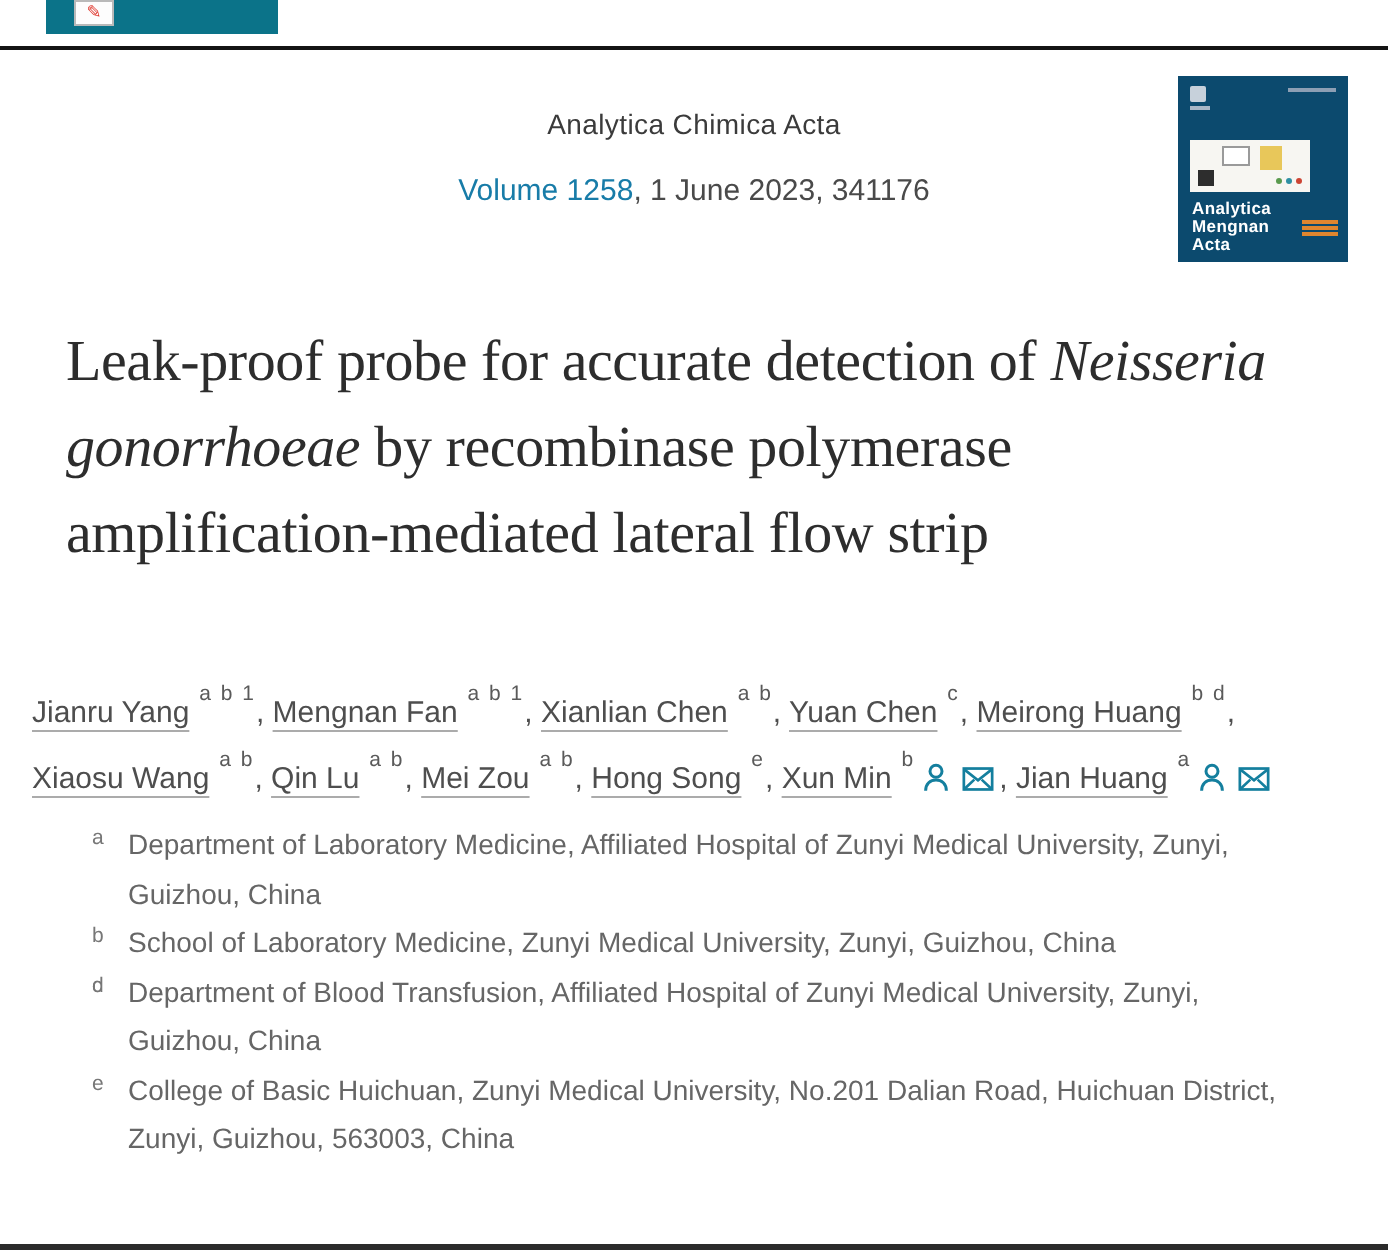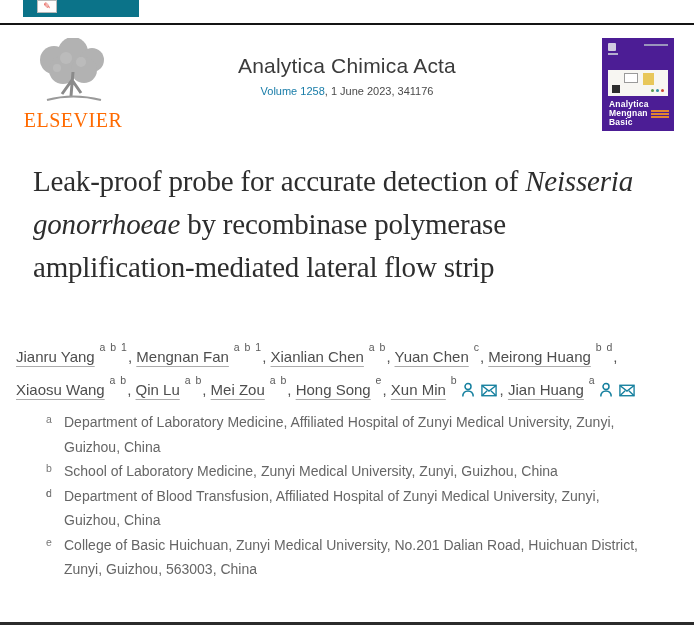--- a/index.html
+++ b/index.html
@@ -16,26 +16,26 @@
 
   
   .header { position:absolute; left:0; top:36px; width:694px; height:98px; }
 
   .pub-logo { position:absolute; left:14px; top:2px; width:118px; height:94px; text-align:center; cursor:pointer; }
   .pub-logo svg { display:block; margin:0 auto; }
   .pub-wordmark { font-family:"Liberation Serif", serif; color:#FF6A00; font-size:20px;
                   letter-spacing:0.5px; margin-top:1px; }
 
   .journal-meta { position:absolute; left:0; right:0; top:18px; text-align:center; }
-  .journal-name { font-size:21px; color:#3b3b3b; letter-spacing:0.2px; }
-  .journal-issue { margin-top:7px; font-size:11px; color:#4a4a4a; }
+  .journal-name { font-size:14px; color:#3b3b3b; letter-spacing:0.2px; }
+  .journal-issue { margin-top:17px; font-size:15px; color:#4a4a4a; }
   .vol-link { color:#187CA8; text-decoration:none; cursor:pointer; }
 
   
-  .cover { position:absolute; right:20px; top:2px; width:72px; height:93px; background:#4c1d95; cursor:pointer; }
+  .cover { position:absolute; right:20px; top:2px; width:85px; height:93px; background:#0c4a6e; cursor:pointer; }
   .cover-mark { position:absolute; left:6px; top:5px; width:8px; height:8px; background:#e9e9ee; opacity:.85; border-radius:1px; }
   .cover-mark2 { position:absolute; left:6px; top:15px; width:10px; height:2px; background:#cfd2dd; opacity:.8; }
   .cover-topline { position:absolute; right:6px; top:6px; width:24px; height:2px; background:#aeb4c6; opacity:.8; }
   .cover-panel { position:absolute; left:6px; top:32px; width:60px; height:26px; background:#f7f6f2; }
   .cp-dark { position:absolute; left:4px; bottom:3px; width:8px; height:8px; background:#2d2d2d; }
   .cp-yellow { position:absolute; right:14px; top:3px; width:11px; height:12px; background:#e8c75a; }
   .cp-box { position:absolute; left:16px; top:3px; width:14px; height:10px; border:1px solid #9a9a9a; background:#fff; }
   .cp-dot-r { position:absolute; right:4px; bottom:4px; width:3px; height:3px; border-radius:50%; background:#cc4433; }
   .cp-dot-t { position:absolute; right:9px; bottom:4px; width:3px; height:3px; border-radius:50%; background:#2e8fa3; }
   .cp-dot-g { position:absolute; right:14px; bottom:4px; width:3px; height:3px; border-radius:50%; background:#5a9a4e; }
@@ -74,39 +74,20 @@
 
   <div class="top-strip">
     <div class="annot-box">
       <span class="pencil">✎</span>
     </div>
   </div>
   <div class="top-rule"></div>
 
   <div class="header">
 
-    <div class="pub-logo">
-      <svg width="104" height="70" viewBox="0 0 104 70">
-        <g fill="#aaaaaa" opacity="0.9">
-          <circle cx="33" cy="22" r="14"></circle>
-          <circle cx="52" cy="14" r="15"></circle>
-          <circle cx="71" cy="22" r="12"></circle>
-          <circle cx="42" cy="32" r="14"></circle>
-          <circle cx="63" cy="32" r="13"></circle>
-        </g>
-        <g fill="#c2c2c2" opacity="0.6">
-          <circle cx="45" cy="20" r="6"></circle>
-          <circle cx="60" cy="24" r="5"></circle>
-          <circle cx="36" cy="30" r="4"></circle>
-        </g>
-        <path d="M52 34 L50 58 M51 42 L41 56 M51 42 L60 55" stroke="#8a8a8a" stroke-width="3" fill="none"></path>
-        <path d="M26 62 Q52 55 80 62" stroke="#9a9a9a" stroke-width="2" fill="none"></path>
-      </svg>
-      <div class="pub-wordmark">ELSEVIER</div>
-    </div>
 
     <div class="journal-meta">
       <div class="journal-name">Analytica Chimica Acta</div>
       <div class="journal-issue"><a class="vol-link">Volume 1258</a><span>, 1 June 2023, 341176</span></div>
     </div>
 
     <div class="cover">
       <div class="cover-mark"></div>
       <div class="cover-mark2"></div>
       <div class="cover-topline"></div>
@@ -114,21 +95,21 @@
         <div class="cp-dark"></div>
         <div class="cp-box"></div>
         <div class="cp-yellow"></div>
         <div class="cp-dot-r"></div>
         <div class="cp-dot-t"></div>
         <div class="cp-dot-g"></div>
       </div>
       <div class="cover-title">
         <div>Analytica</div>
         <div>Mengnan</div>
-        <div>Basic</div>
+        <div>Acta</div>
       </div>
       <div class="cover-eds">
           <i></i>
           <i></i>
           <i></i>
         </div>
     </div>
   </div>
 
   <h1 class="article-title"><span>Leak-proof probe for accurate detection of </span><em>Neisseria gonorrhoeae</em><span> by recombinase polymerase amplification-mediated lateral flow strip</span></h1>

